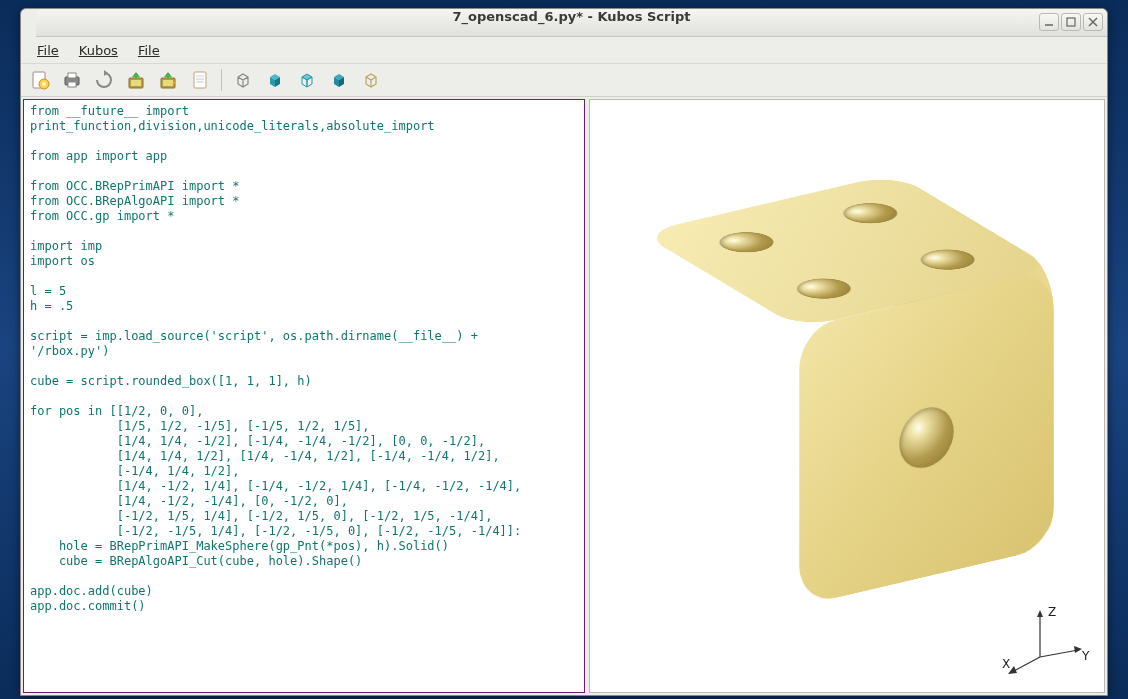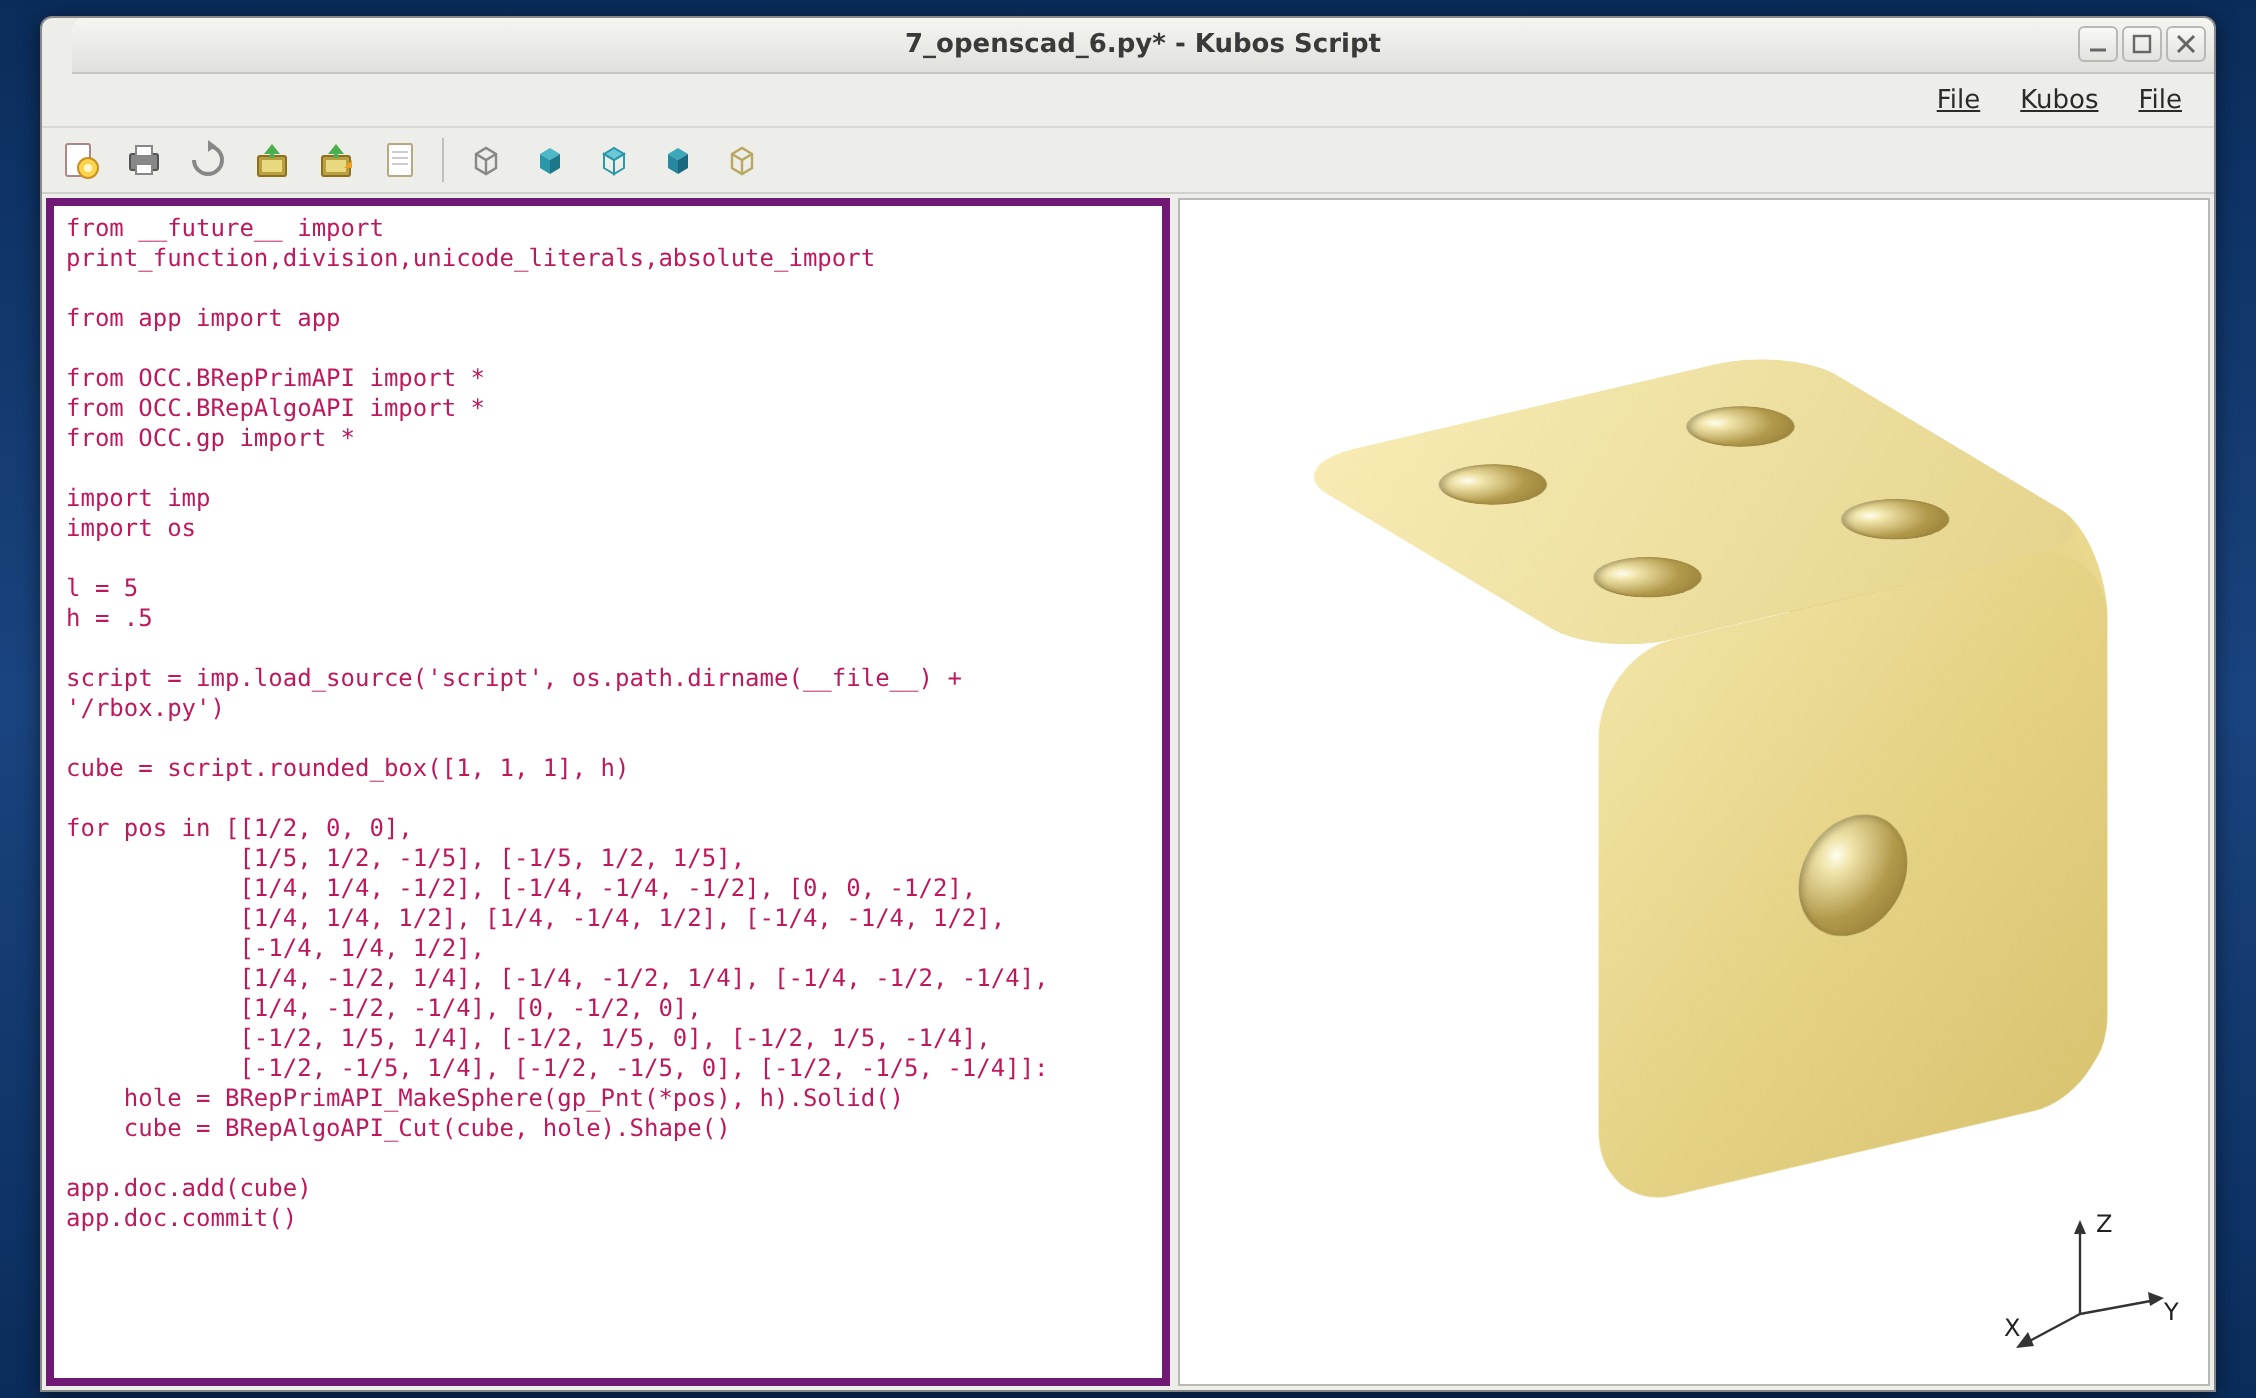--- a/index.html
+++ b/index.html
@@ -24,21 +24,20 @@
     box-shadow: 0 2px 10px rgba(0,0,0,0.5);
     display: flex;
     flex-direction: column;
   }
   .titlebar {
     height: 28px;
     background: linear-gradient(to bottom, #f5f5f2, #e0e0dc);
     border-bottom: 1px solid #c4c4c0;
     border-radius: 6px 6px 0 0;
     display: flex;
-    align-items: center;
     justify-content: center;
     position: relative;
     margin-left: 15px;
   }
   .title-text {
     font-weight: bold;
     color: #3a3a3a;
     font-size: 13px;
   }
   .window-controls {
@@ -61,21 +60,20 @@
     font-size: 10px;
     cursor: pointer;
   }
   .menubar {
     height: 26px;
     background: #ededea;
     display: flex;
     align-items: center;
     padding: 0 8px;
     gap: 4px;
-    justify-content: flex-end;
   }
   .menu-item {
     padding: 3px 8px;
     color: #2a2a2a;
     cursor: pointer;
   }
   .menu-item .underline {
     text-decoration: underline;
   }
   .toolbar {
@@ -106,28 +104,28 @@
   .content {
     flex: 1;
     display: flex;
     background: #ededea;
     padding: 2px;
     gap: 4px;
   }
   .code-pane {
     flex: 0 0 562px;
     background: #fff;
-    border: 4px solid #701a75;
+    border: 1px solid #701a75;
     padding: 4px 6px;
     font-family: "DejaVu Sans Mono", monospace;
     font-size: 12px;
     line-height: 15px;
     white-space: pre;
     overflow: hidden;
-    color: #be185d;
+    color: #0f766e;
   }
   .viewport-pane {
     flex: 1;
     background: #fff;
     border: 1px solid #b8b8b4;
     position: relative;
     overflow: hidden;
   }
   
   .scene {

